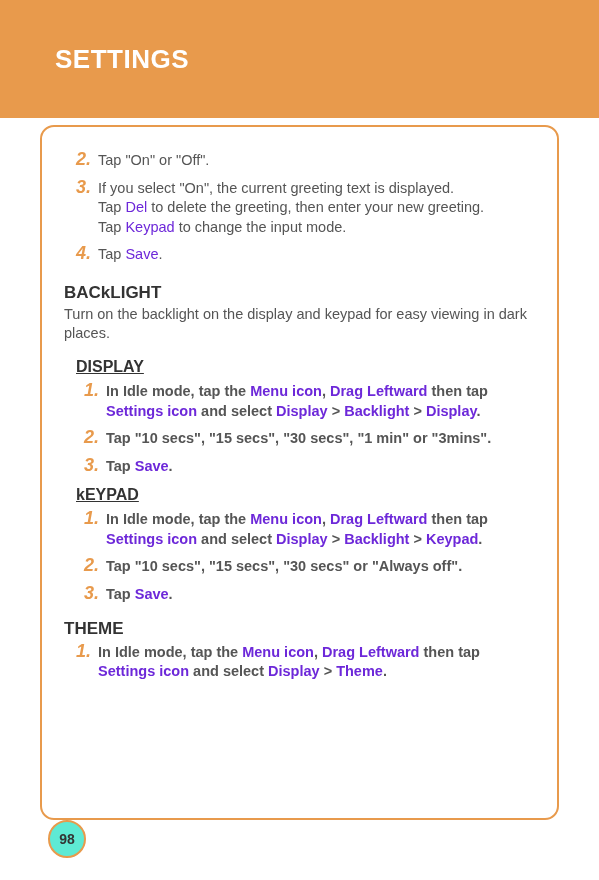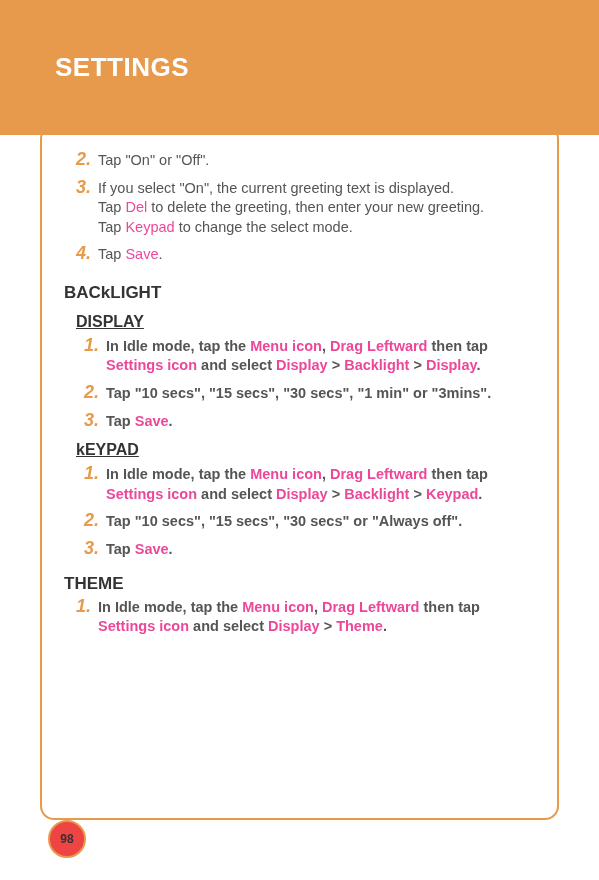--- a/index.html
+++ b/index.html
@@ -5,21 +5,21 @@
   * { box-sizing: border-box; margin: 0; padding: 0; }
   body {
     width: 599px;
     height: 880px;
     font-family: Arial, Helvetica, sans-serif;
     background: #fff;
     position: relative;
   }
   .header-band {
     width: 100%;
-    height: 135px;
+    height: 118px;
     background: #e89a4c;
     display: flex;
     align-items: center;
     padding-left: 55px;
   }
   .header-title {
     color: #fff;
     font-size: 26px;
     font-weight: bold;
     letter-spacing: 0.5px;
@@ -49,21 +49,21 @@
     width: 22px;
     flex-shrink: 0;
     line-height: 1.2;
   }
   .step-text {
     font-size: 14.5px;
     color: #555;
     line-height: 1.35;
     padding-top: 2px;
   }
-  .blue { color: #ec4899; }
+  .blue { color: #6d28d9; }
   .section-heading {
     font-size: 17px;
     font-weight: bold;
     color: #333;
     margin-top: 18px;
     margin-bottom: 2px;
   }
   .section-desc {
     font-size: 14.5px;
     color: #555;
@@ -85,24 +85,24 @@
     position: absolute;
     left: 48px;
     bottom: 22px;
     width: 38px;
     height: 38px;
     border: 2.5px solid #e89a4c;
     border-radius: 50%;
     display: flex;
     align-items: center;
     justify-content: center;
-    font-size: 12px;
+    font-size: 14px;
     font-weight: bold;
     color: #333;
-    background: #ef4444;
+    background: #5eead4;
   }
 </style>
 </head>
 <body>
 
 <div class="header-band">
   <div class="header-title">SETTINGS</div>
 </div>
 
 <div class="content-box">
@@ -110,32 +110,33 @@
   <div class="step">
     <div class="step-num">2.</div>
     <div class="step-text">Tap "On" or "Off".</div>
   </div>
 
   <div class="step">
     <div class="step-num">3.</div>
     <div class="step-text">
       <span>If you select "On", the current greeting text is displayed.</span><br>
       <span>Tap </span><span class="blue">Del</span><span> to delete the greeting, then enter your new greeting.</span><br>
-      <span>Tap </span><span class="blue">Keypad</span><span> to change the select mode.</span>
+      <span>Tap </span><span class="blue">Keypad</span><span> to change the input mode.</span>
     </div>
   </div>
 
   <div class="step">
     <div class="step-num">4.</div>
     <div class="step-text">
       <span>Tap </span><span class="blue">Save</span><span>.</span>
     </div>
   </div>
 
   <div class="section-heading">BACkLIGHT</div>
+  <div class="section-desc">Turn on the backlight on the display and keypad for easy viewing in dark places.</div>
 
   <div class="sub-block">
     <div class="sub-heading">DISPLAY</div>
 
     <div class="step">
       <div class="step-num">1.</div>
       <div class="step-text">
         <span>In Idle mode, tap the </span><span class="blue">Menu icon</span><span>, </span><span class="blue">Drag Leftward</span><span> then tap </span><span class="blue">Settings icon</span><span> and select </span><span class="blue">Display</span><span> &gt; </span><span class="blue">Backlight</span><span> &gt; </span><span class="blue">Display</span><span>.</span>
       </div>
     </div>

